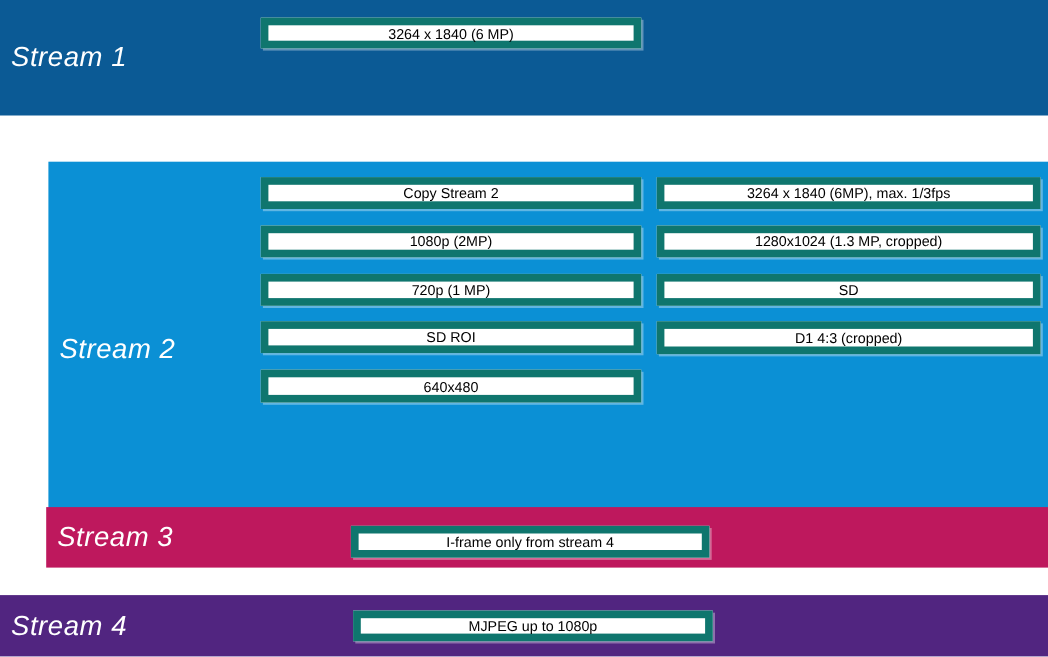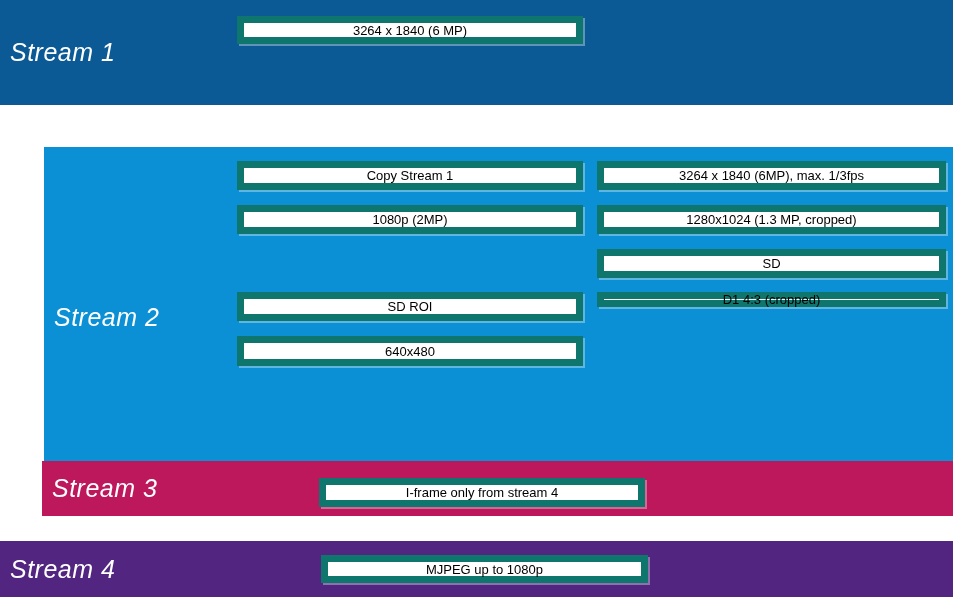--- a/index.html
+++ b/index.html
@@ -60,27 +60,28 @@
   <div class="band" id="band3" style="background: #be185d; margin-left: 42px;">
     <span class="band-label">Stream 3</span>
   </div>
 
   <div class="band" id="band4" style="background: rgb(81, 37, 128);">
     <span class="band-label">Stream 4</span>
   </div>
 
   <div class="opt" style="left:237px; top:16px; width:346px; height:28px">3264 x 1840 (6 MP)</div>
 
-  <div class="opt" style="left:237px; top:161px; width:346px; height:29px">Copy Stream 1</div>
+  <div class="opt" style="left:237px; top:161px; width:346px; height:29px">Copy Stream 2</div>
   <div class="opt" style="left:237px; top:205px; width:346px; height:29px">1080p (2MP)</div>
+  <div class="opt" style="left:237px; top:249px; width:346px; height:29px">720p (1 MP)</div>
   <div class="opt" style="left:237px; top:292px; width:346px; height:29px">SD ROI</div>
   <div class="opt" style="left:237px; top:336px; width:346px; height:30px">640x480</div>
 
   <div class="opt" style="left:597px; top:161px; width:349px; height:29px">3264 x 1840 (6MP), max. 1/3fps</div>
   <div class="opt" style="left:597px; top:205px; width:349px; height:29px">1280x1024 (1.3 MP, cropped)</div>
   <div class="opt" style="left:597px; top:249px; width:349px; height:29px">SD</div>
-  <div class="opt" style="left:597px; top:292px; width:349px; height:15px">D1 4:3 (cropped)</div>
+  <div class="opt" style="left:597px; top:292px; width:349px; height:30px">D1 4:3 (cropped)</div>
 
   <div class="opt" style="left:319px; top:478px; width:326px; height:29px">I-frame only from stream 4</div>
 
   <div class="opt" style="left:321px; top:555px; width:327px; height:28px">MJPEG up to 1080p</div>
 
 </div>
 
 </body></html>

